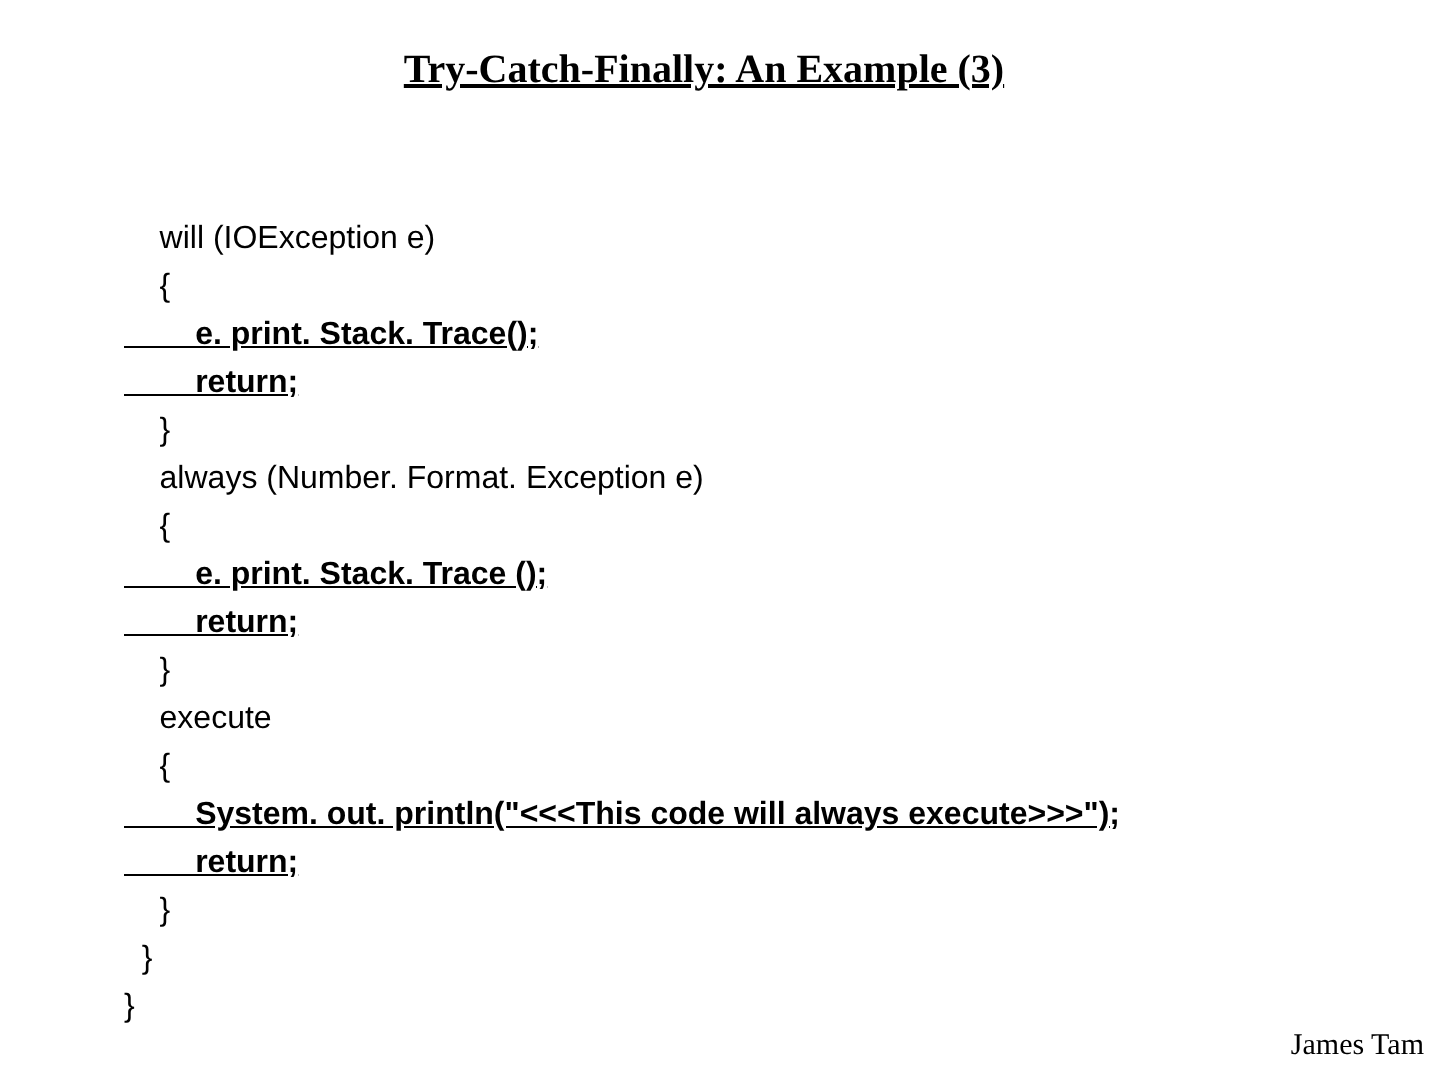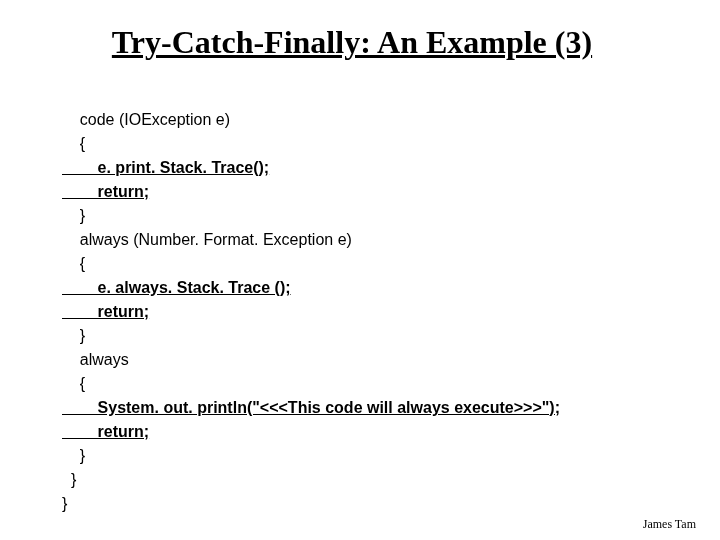--- a/index.html
+++ b/index.html
@@ -17,64 +17,64 @@
     width: 720px;
     height: 540px;
     box-sizing: border-box;
   }
   .title {
     position: absolute;
     top: 24px;
     left: 0;
     right: 16px;
     text-align: center;
-    font-size: 32px;
+    font-size: 20px;
     font-weight: bold;
     text-decoration: underline;
   }
   .code {
     position: absolute;
     top: 84px;
     left: 62px;
     right: 30px;
     font-family: Arial, Helvetica, sans-serif;
     font-size: 16px;
     line-height: 1.5;
     white-space: pre;
   }
   .code .bold {
     font-weight: bold;
     text-decoration: underline;
   }
   .footer {
     position: absolute;
-    right: 24px;
+    right: 8px;
     bottom: 8px;
     font-family: "Times New Roman", Times, serif;
-    font-size: 12px;
+    font-size: 15px;
   }
 </style>
 </head>
 <body>
 
 <div class="slide">
   <div class="title">Try-Catch-Finally: An Example (3)</div>
 
   <div class="code">
-<span>    code (IOException e)</span>
+<span>    will (IOException e)</span>
 <span>    {</span>
 <span class="bold">        e. print. Stack. Trace();</span>
 <span class="bold">        return;</span>
 <span>    }</span>
 <span>    always (Number. Format. Exception e)</span>
 <span>    {</span>
-<span class="bold">        e. always. Stack. Trace ();</span>
+<span class="bold">        e. print. Stack. Trace ();</span>
 <span class="bold">        return;</span>
 <span>    }</span>
-<span>    always</span>
+<span>    execute</span>
 <span>    {</span>
 <span class="bold">        System. out. println("&lt;&lt;&lt;This code will always execute&gt;&gt;&gt;");</span>
 <span class="bold">        return;</span>
 <span>    }</span>
 <span>  }</span>
 <span>}</span>
   </div>
 
   <div class="footer">James Tam</div>
 </div>

